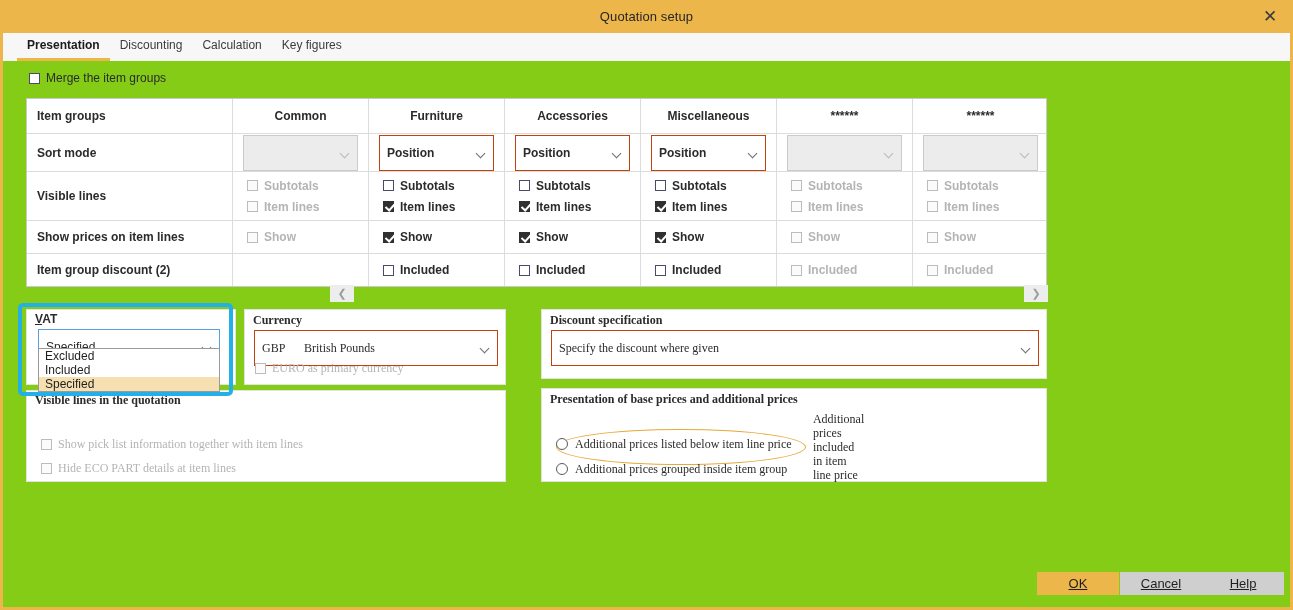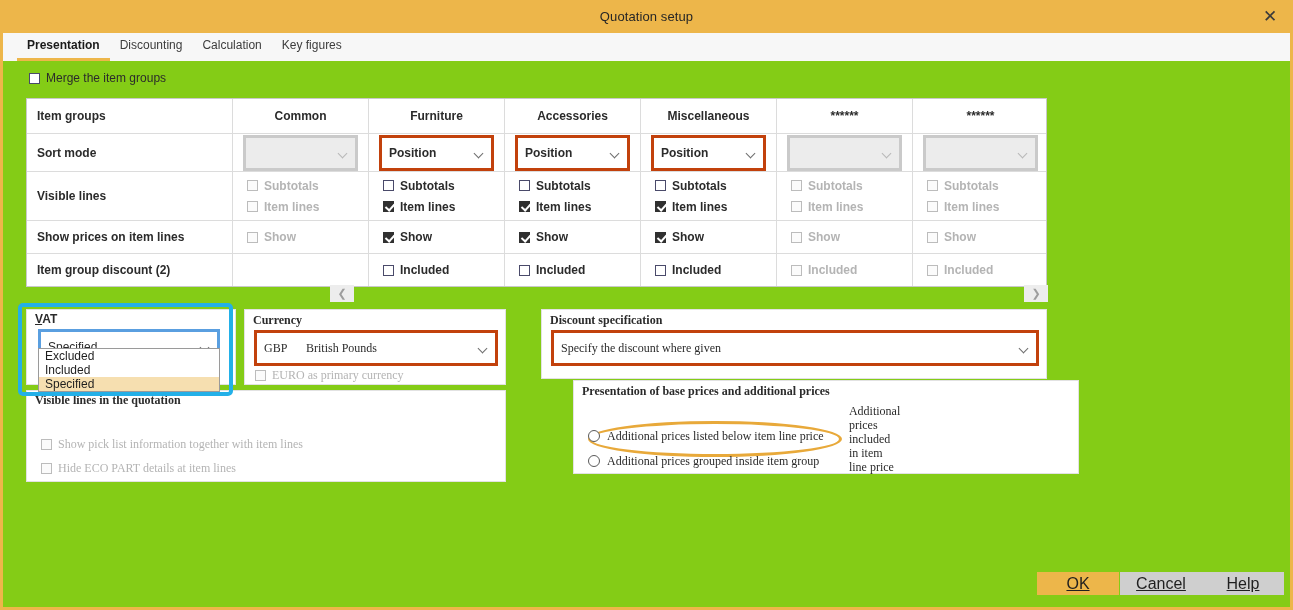--- a/index.html
+++ b/index.html
@@ -165,21 +165,21 @@
   .row-vis  .gcell { height: 48px; }
   .row-show .gcell { height: 32px; }
   .row-disc .gcell { height: 32px; }
 
   .stack { display: flex; flex-direction: column; gap: 7px; width: 100%; padding-left: 4px; }
   .cellpad { width: 100%; padding-left: 4px; }
 
   
   .sel {
     position: relative;
-    border: 3px solid #c2410c;
+    border: 1px solid #c2410c;
     background: #ffffff;
     height: 36px;
     display: flex;
     align-items: center;
     padding: 0 22px 0 7px;
     font-size: 12px;
     color: #2b2b2b;
     width: 100%;
     cursor: pointer;
     white-space: nowrap;
@@ -231,21 +231,21 @@
     position: absolute;
     font-size: 12px;
     font-weight: bold;
     color: #2b2b2b;
   }
 
   #panel-vat      { left: 23px;  top: 309px; width: 210px; height: 76px; }
   #panel-currency { left: 241px; top: 309px; width: 262px; height: 76px; }
   #panel-discount { left: 538px; top: 309px; width: 506px; height: 70px; }
   #panel-visible  { left: 23px;  top: 390px; width: 480px; height: 92px; }
-  #panel-present  { left: 538px; top: 380px; width: 506px; height: 94px; margin-left: 32px; }
+  #panel-present  { left: 538px; top: 388px; width: 506px; height: 94px; }
 
   
   #vat-sel { position: absolute; left: 35px; top: 329px; width: 182px; }
   #vat-sel .sel { border-color: #5a9fe0; }
   #vat-list {
     position: absolute;
     left: 35px; top: 348px;
     width: 182px;
     background: #ffffff;
     border: 1px solid #9a9a9a;
@@ -272,21 +272,21 @@
     z-index: 50;
     pointer-events: none;
   }
 
   
   .btn {
     position: absolute;
     height: 23px;
     width: 82px;
     display: flex; align-items: center; justify-content: center;
-    font-size: 16px;
+    font-size: 13px;
     color: #1f1f1f;
     cursor: pointer;
     border: 1px solid transparent;
   }
   #btn-ok     { left: 1034px; top: 572px; background: #edb64a; }
   #btn-cancel { left: 1117px; top: 572px; background: #cfcfcf; }
   #btn-help   { left: 1199px; top: 572px; background: #cfcfcf; }
   .btn .u { text-decoration: underline; }
 
   .ul { text-decoration: underline; }
@@ -566,21 +566,21 @@
   </div>
   <div id="vat-highlight"></div>
 
   <div id="panel-currency" class="panel">
     <div class="panel-title" style="left:8px; top:3px; position:absolute;">Currency</div>
     <div class="sel" style="position:absolute; left:9px; top:20px; width:244px;">
       <span style="display:inline-block; width:42px;">GBP</span>
       <span>British Pounds</span>
       <span class="chev"></span>
     </div>
-    <div class="cbrow disabled" style="position:absolute; left:10px; top:51px;margin-top:7px;">
+    <div class="cbrow disabled" style="position:absolute; left:10px; top:51px;">
       <span class="cb disabled"></span>
       <span>EURO as primary currency</span>
     </div>
   </div>
 
   <div id="panel-discount" class="panel">
     <div class="panel-title" style="left:8px; top:3px; position:absolute;">Discount specification</div>
     <div class="sel" style="position:absolute; left:9px; top:20px; width:488px;">
       <span>Specify the discount where given</span>
       <span class="chev"></span>

